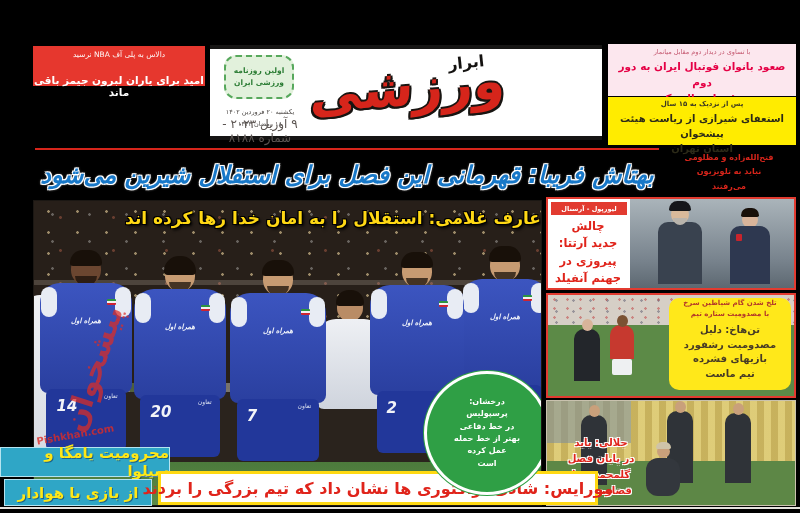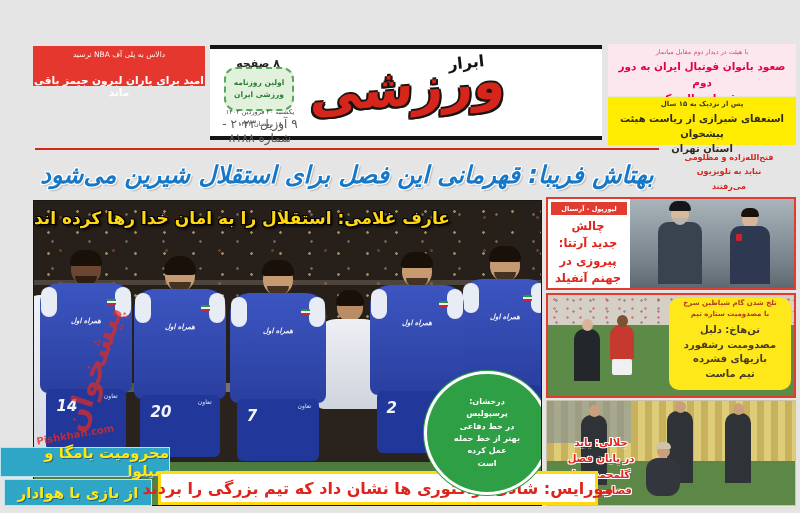--- a/index.html
+++ b/index.html
@@ -1,19 +1,19 @@
 <!DOCTYPE html>
 <html dir="rtl" lang="fa"><head>
 <meta charset="utf-8">
 <style>
   * { margin:0; padding:0; box-sizing:border-box; }
   html,body { background:#fff; }
   body { font-family:"DejaVu Sans", sans-serif; }
   #page {
-    position:relative; width:800px; height:513px; background:#e5e5e5;
+    position:relative; width:800px; height:513px; background:#000000;
     overflow:hidden; direction:rtl;
   }
   .abs { position:absolute; }
 
   
   .nba-box { left:33px; top:46px; width:172px; height:40px; background:#e6372e; color:#fff; text-align:center; }
   .nba-kicker { font-size:7.5px; padding-top:4px; opacity:.95; }
   .nba-headline { font-size:10.5px; font-weight:bold; margin-top:15px; }
   .snooker-box { left:33px; top:88px; width:172px; height:48px; background:#fbf4f3; text-align:center; }
   .snooker-kicker { font-size:7px; color:#8a7f7c; padding-top:4px; }
@@ -29,21 +29,21 @@
   .issue-line { position:absolute; right:292px; top:72px; width:100px; text-align:center; font-size:12px; color:#5c5552; }
   .logo-abrar { position:absolute; right:118px; top:8px; font-size:16px; font-weight:bold; color:#141210; transform:rotate(-6deg); letter-spacing:1px; }
   .logo-varzeshi {
     position:absolute; right:96px; top:16px; font-size:52px; font-weight:bold; color:#d6251b;
     transform:rotate(-4deg) skewX(-6deg); line-height:1;
     text-shadow:-2px 0 0 #181512, 2px 0 0 #181512, 0 -2px 0 #181512, 0 2px 0 #181512, 2px 2px 0 #181512, -2px 2px 0 #181512;
   }
   .badge {
     position:absolute; left:14px; top:10px; width:70px; height:44px; background:#e2f1dc;
     border:2px dashed #57a85c; border-radius:12px; color:#2c7d35; font-size:7.5px; font-weight:bold;
-    display:flex; align-items:center; justify-content:center; text-align:center; white-space:pre-line; line-height:1.6;margin-top:12px;
+    display:flex; align-items:center; justify-content:center; text-align:center; white-space:pre-line; line-height:1.6;
   }
   .dates { position:absolute; left:6px; top:62px; width:88px; text-align:center; font-size:6.5px; color:#4e4a47; line-height:1.8; }
 
   
   .women-box { left:608px; top:44px; width:188px; height:52px; background:#fce7ee; text-align:center; }
   .women-kicker { font-size:6.5px; color:#c4576f; padding-top:4px; }
   .women-headline { font-size:10.5px; font-weight:bold; color:#e50045; margin-top:3px; white-space:pre-line; line-height:1.5; }
   .resign-box { left:608px; top:97px; width:188px; height:48px; background:#ffec00; text-align:center; }
   .resign-kicker { font-size:7px; color:#3d3a22; padding-top:3px; font-weight:bold; }
   .resign-headline { font-size:10px; font-weight:bold; color:#2c2a18; margin-top:3px; white-space:pre-line; line-height:1.5; }
@@ -67,21 +67,21 @@
       radial-gradient(circle, rgba(255,255,255,.30) 0 1px, transparent 1.6px),
       radial-gradient(circle, rgba(230,120,90,.35) 0 1px, transparent 1.8px);
     background-size:29px 21px, 37px 27px, 53px 33px;
   }
   .stand-band { position:absolute; left:0; top:26%; width:100%; height:5px; background:rgba(214,200,186,.22); }
   .ad-board { position:absolute; left:0; top:60%; width:100%; height:9px;
     background:repeating-linear-gradient(90deg,#d8d8cf 0 34px,#7fae67 34px 62px); opacity:.45; }
   .pitch { position:absolute; left:0; bottom:0; width:100%; height:14%;
     background:linear-gradient(#4c7a3c,#5b8a46); }
   .photo-headline {
-    position:absolute; left:0; top:7px; width:100%; text-align:left; z-index:30;
+    position:absolute; left:0; top:7px; width:100%; text-align:right; z-index:30;
     font-size:17px; font-weight:bold; color:#ffd814;
     text-shadow:1px 1px 0 #000,-1px -1px 0 #000,1px -1px 0 #000,-1px 1px 0 #000,2px 2px 3px #000;
   }
   .player { position:absolute; z-index:5; }
   .head { position:relative; margin:0 auto; width:30px; height:32px; border-radius:50% 50% 46% 46%; }
   .hair { position:absolute; left:-1px; top:-3px; width:32px; height:16px; border-radius:16px 16px 4px 4px; background:#181009; }
   .beard { position:absolute; left:4px; bottom:-1px; width:22px; height:10px; border-radius:0 0 12px 12px; background:rgba(24,16,9,.75); }
   .torso { position:relative; margin-top:-2px; width:100%; height:110px; border-radius:20px 20px 8px 8px;
     background:linear-gradient(#3c55c0,#2a3f9f); }
   .sleeve { position:absolute; top:4px; width:16px; height:30px; background:#e8ecf4; border-radius:8px; }
@@ -173,21 +173,21 @@
     <div class="logo-varzeshi">ورزشی</div>
     <div class="badge">اولین روزنامه
 ورزشی ایران</div>
     <div class="dates">
       <div>یکشنبه ۲۰ فروردین ۱۴۰۲</div>
       <div>۱۸ رمضان ۱۴۴۴</div>
     </div>
   </div>
 
   <div class="abs women-box">
-    <div class="women-kicker">با هیئت در دیدار دوم مقابل میانمار</div>
+    <div class="women-kicker">با تساوی در دیدار دوم مقابل میانمار</div>
     <div class="women-headline">صعود بانوان فوتبال ایران به دور دوم
 مقدماتی المپیک</div>
   </div>
 
   <div class="abs resign-box">
     <div class="resign-kicker">پس از نزدیک به ۱۵ سال</div>
     <div class="resign-headline">استعفای شیرازی از ریاست هیئت پیشخوان
 استان تهران</div>
   </div>
 

